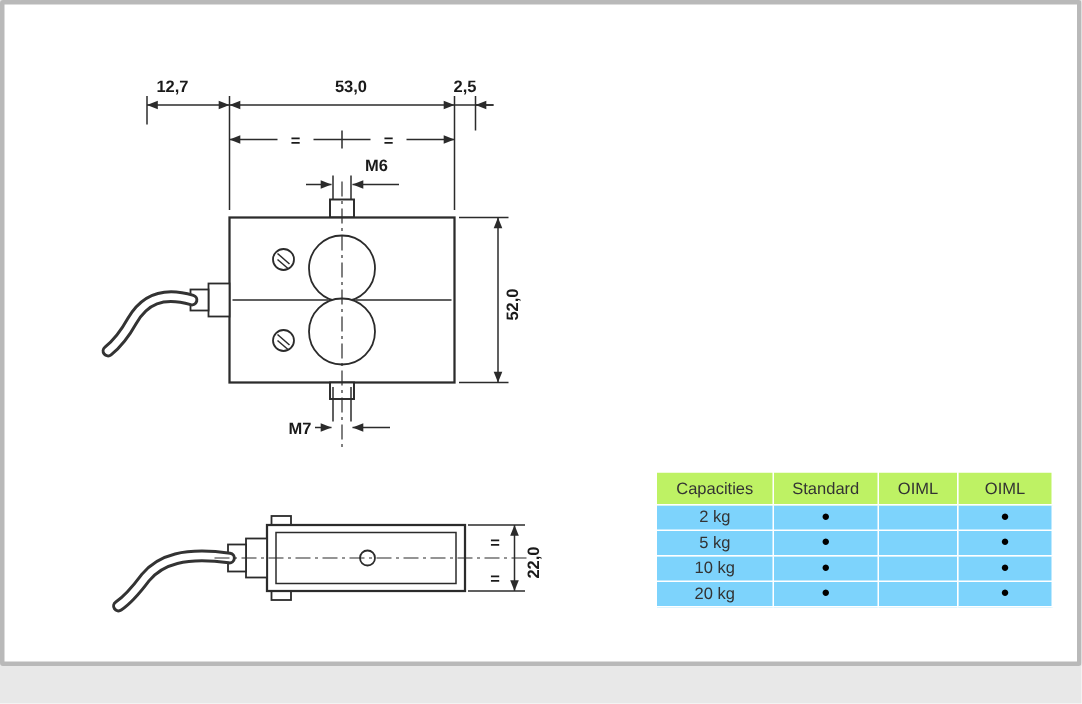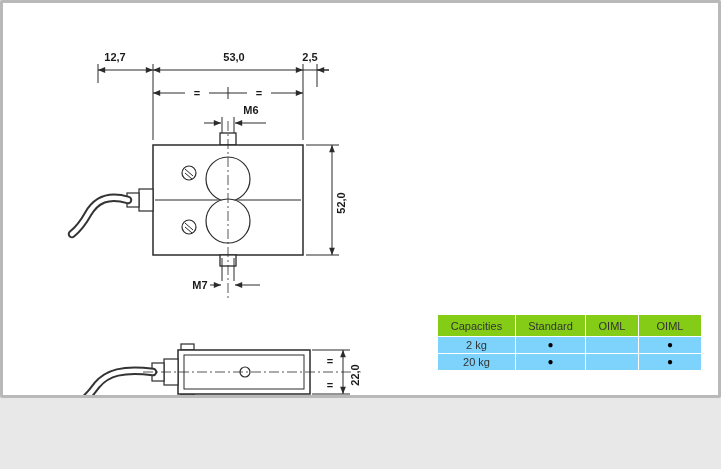--- a/index.html
+++ b/index.html
@@ -1,18 +1,18 @@
 <!DOCTYPE html>
 <html><head>
 <meta charset="utf-8">
 <style>
   html,body{margin:0;padding:0;background:#e8e8e8;}
   .page{
     position:relative;
-    width:721px;height:398px;
+    width:721px;height:444px;
     box-sizing:border-box;
     background:#ffffff;
     border:3px solid #b9b9b9;
     border-radius:2px;
     overflow:hidden;
     font-family:"Liberation Sans", sans-serif;
   }
   svg{position:absolute;left:0;top:0;}
   .dim-text{
     font-family:"Liberation Sans", sans-serif;
@@ -24,21 +24,21 @@
     position:absolute;
     left:434px;top:311px;
     width:264px;
     border-collapse:collapse;
     table-layout:fixed;
     font-family:"Liberation Sans", sans-serif;
     font-size:11px;
     color:#333333;
   }
   .cap-table th{
-    background:#84cc16;
+    background:#bef264;
     font-weight:normal;
     height:21px;
     border:1px solid #ffffff;
     text-align:center;
     padding:0;
   }
   .cap-table td{
     background:#7dd3fc;
     height:16px;
     border:1px solid #ffffff;
@@ -191,20 +191,32 @@
       </tr>
     </thead>
     <tbody>
       <tr>
         <td>2 kg</td>
         <td class="dot">●</td>
         <td class="dot"></td>
         <td class="dot">●</td>
       </tr>
       <tr>
+        <td>5 kg</td>
+        <td class="dot">●</td>
+        <td class="dot"></td>
+        <td class="dot">●</td>
+      </tr>
+      <tr>
+        <td>10 kg</td>
+        <td class="dot">●</td>
+        <td class="dot"></td>
+        <td class="dot">●</td>
+      </tr>
+      <tr>
         <td>20 kg</td>
         <td class="dot">●</td>
         <td class="dot"></td>
         <td class="dot">●</td>
       </tr>
     </tbody>
   </table>
 
 </div>
 

